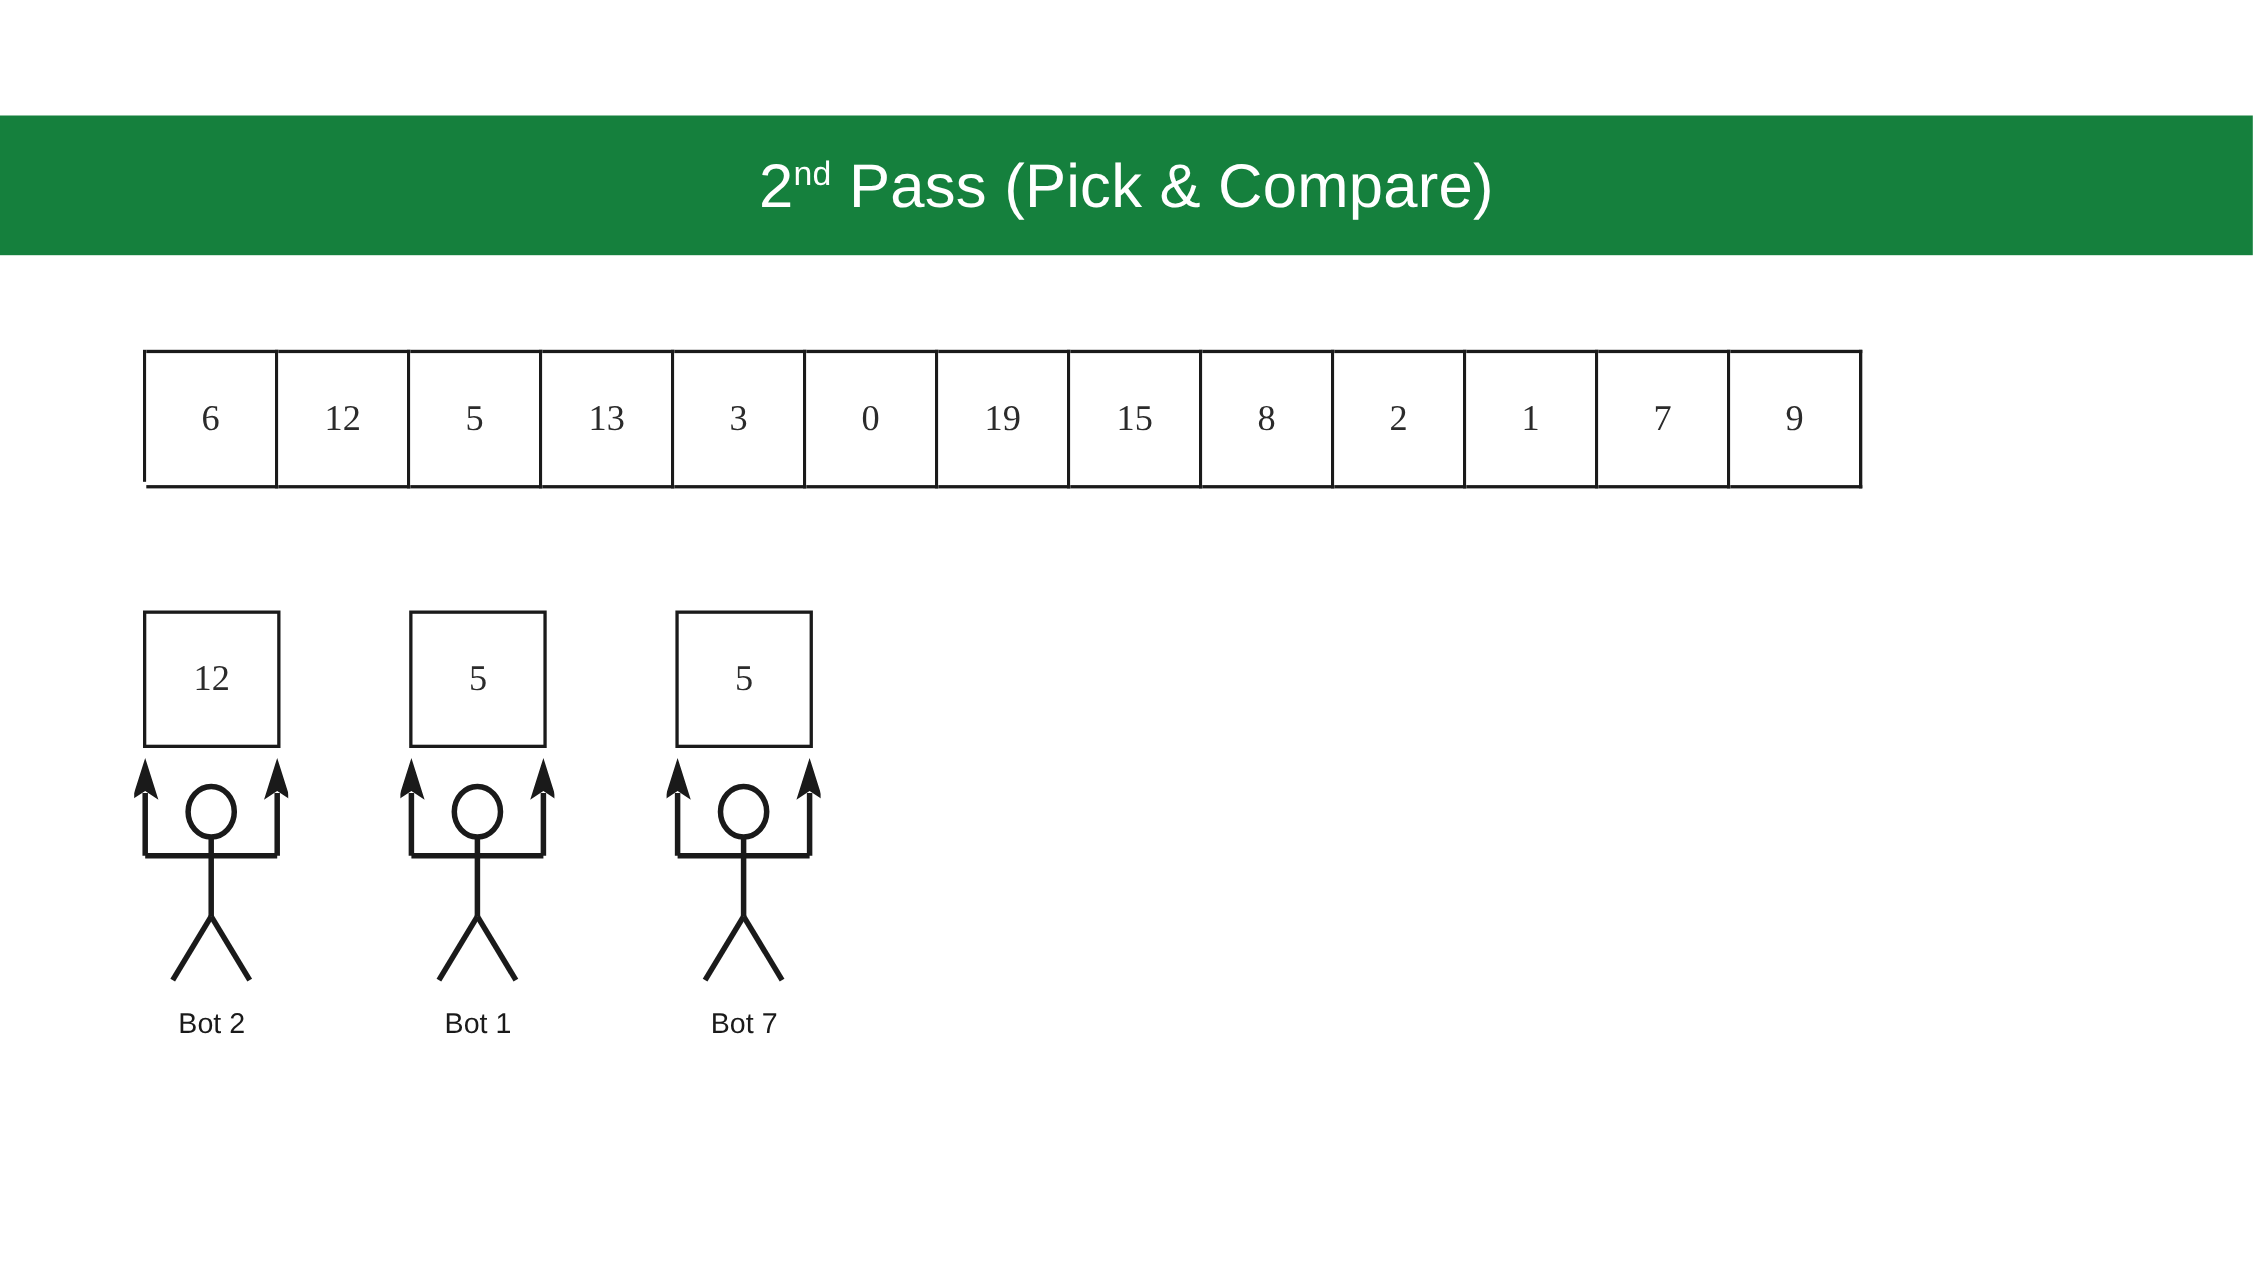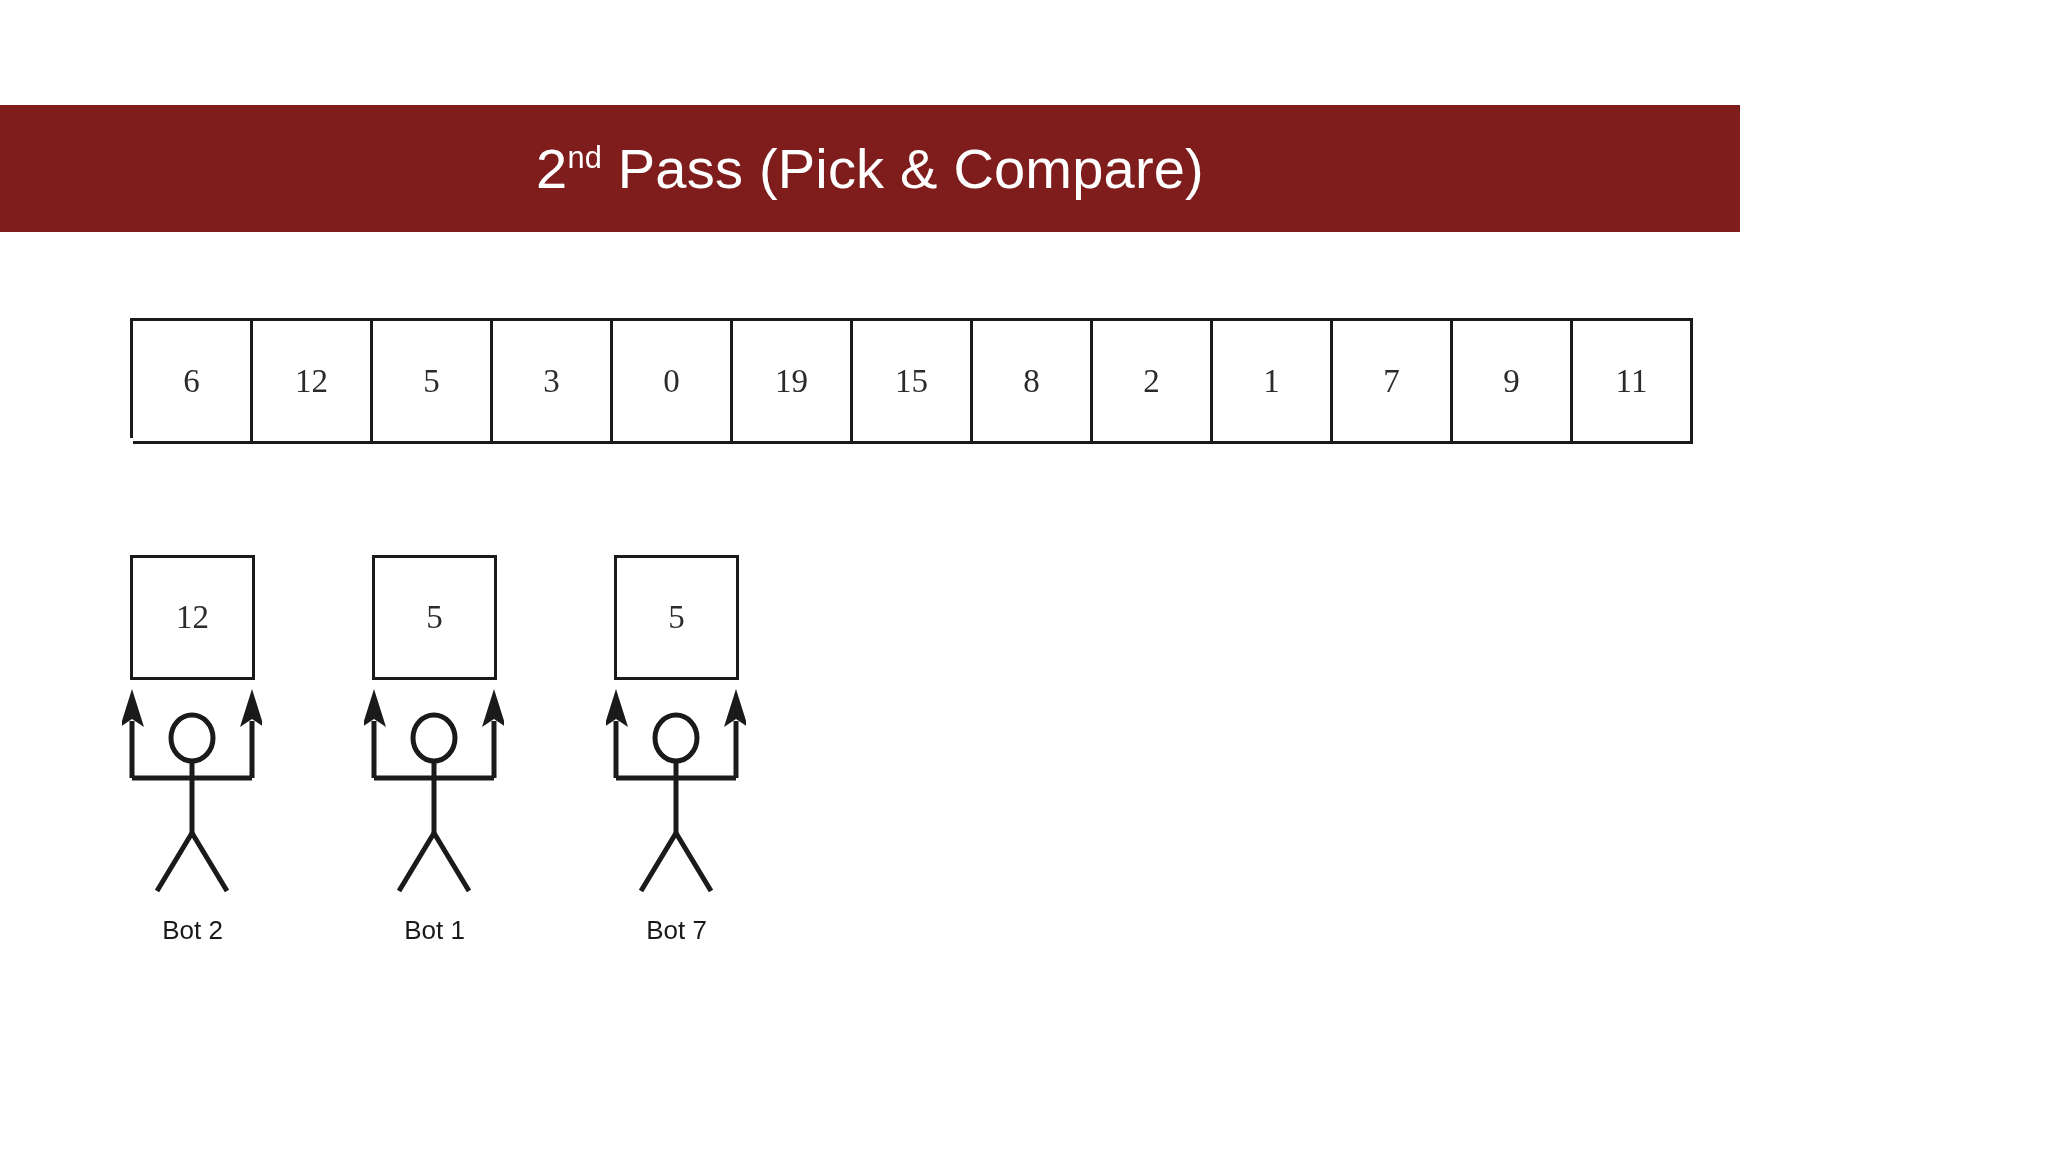--- a/index.html
+++ b/index.html
@@ -15,23 +15,23 @@
     overflow: hidden;
     font-family: "Liberation Sans", sans-serif;
     background: #ffffff;
   }
 
   
   #title-bar {
     position: absolute;
     left: 0;
     top: 105px;
-    width: 1740px;
+    width: 2048px;
     height: 127px;
-    background: #7f1d1d;
+    background: #15803d;
     display: flex;
     align-items: center;
     justify-content: center;
   }
   #title-text {
     color: #ffffff;
     font-family: "Liberation Sans", sans-serif;
     font-size: 56px;
     font-weight: 400;
     letter-spacing: 0.2px;
@@ -122,30 +122,30 @@
 <div id="title-bar">
   <div id="title-text">
     <span>2</span><span class="ord">nd</span><span> Pass (Pick &amp; Compare)</span>
   </div>
 </div>
 
 <div id="array-strip">
     <div class="array-cell">6</div>
     <div class="array-cell">12</div>
     <div class="array-cell">5</div>
+    <div class="array-cell">13</div>
     <div class="array-cell">3</div>
     <div class="array-cell">0</div>
     <div class="array-cell">19</div>
     <div class="array-cell">15</div>
     <div class="array-cell">8</div>
     <div class="array-cell">2</div>
     <div class="array-cell">1</div>
     <div class="array-cell">7</div>
     <div class="array-cell">9</div>
-    <div class="array-cell">11</div>
   </div>
 
 <div id="bots-row">
     <div class="bot" style="left: 0px;">
       <div class="bot-box">12</div>
       <div class="bot-figure"><svg width="140" height="230" viewBox="0 0 140 230" xmlns="http://www.w3.org/2000/svg">
           <g stroke="#1a1a1a" stroke-width="5" fill="none" stroke-linecap="butt">
             <path d="M10,95 L130,95"></path>
             <path d="M10,95 L10,38"></path>
             <path d="M130,95 L130,38"></path>

